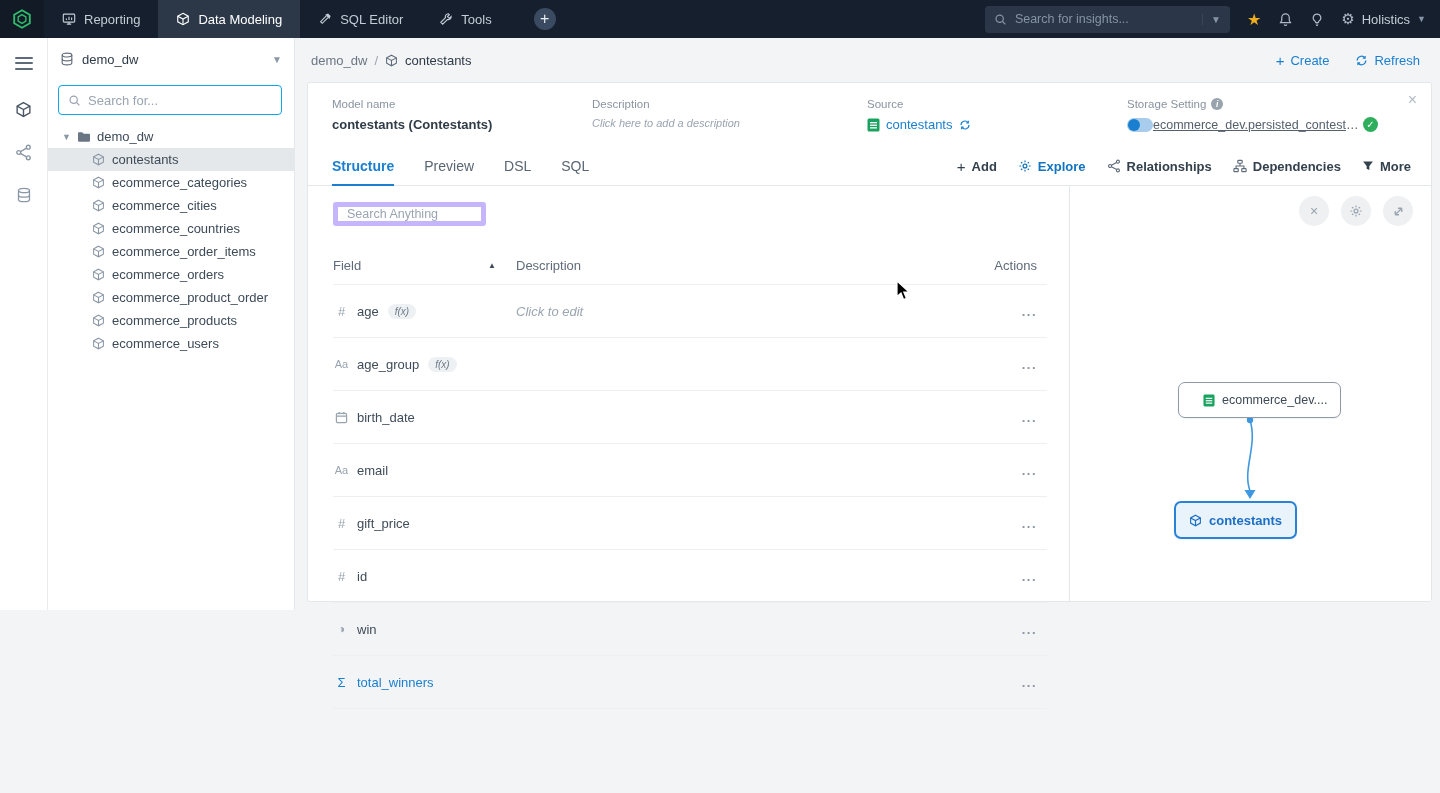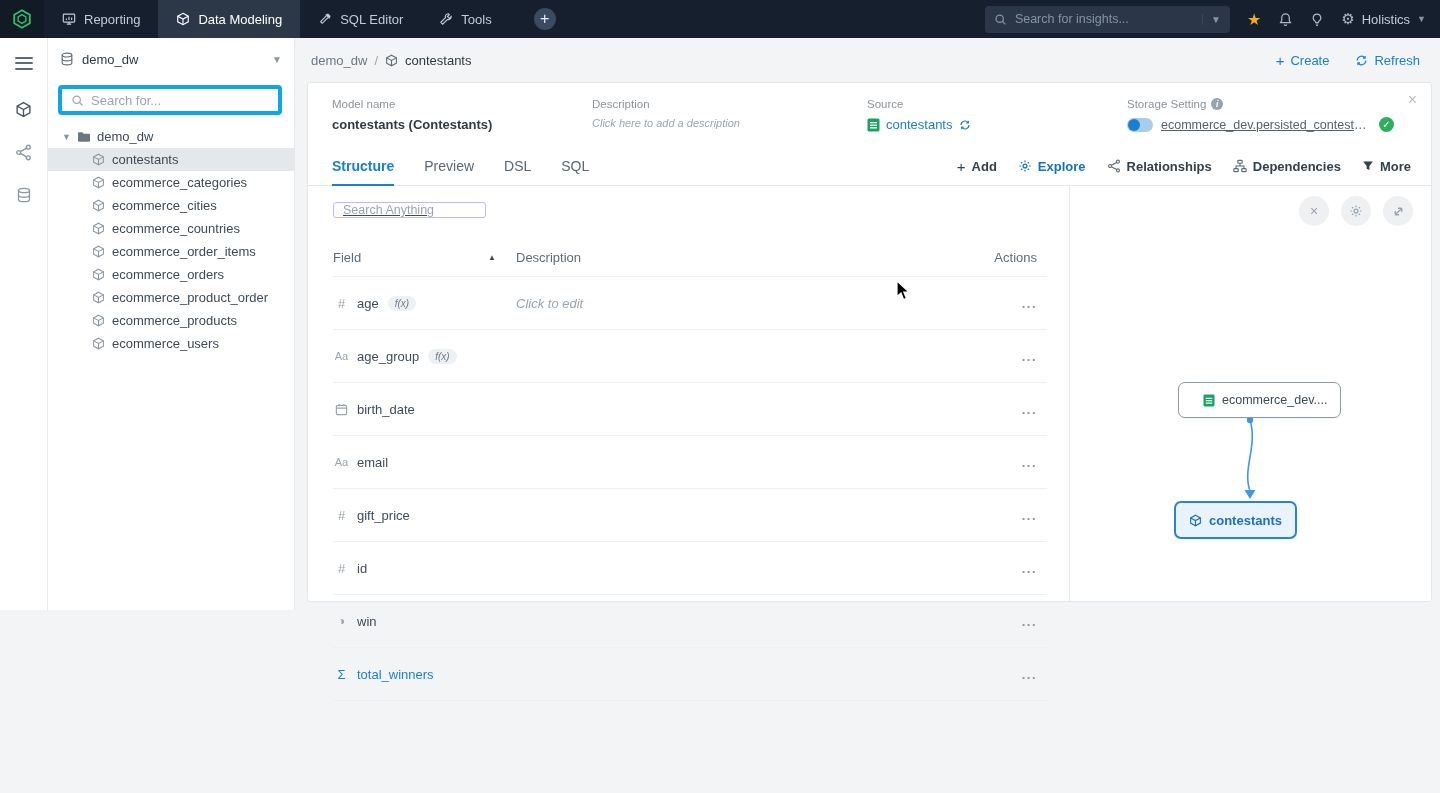--- a/index.html
+++ b/index.html
@@ -32,21 +32,21 @@
   .burger { margin-top:15px; width:18px; cursor:pointer; }
   .burger i { display:block; height:2px; background:#5f6b7a; border-radius:1px; margin:3.5px 0; }
   .rail-icon { margin-top:26px; cursor:pointer; display:flex; }
   .rail-icon.first { margin-top:28px; }
 
   
   .sidebar { width:247px; background:#ffffff; border-right:1px solid #e5e8eb; display:flex; flex-direction:column; }
   .ws-row { height:42px; display:flex; align-items:center; gap:8px; padding:0 12px; cursor:pointer; }
   .ws-label { font-size:13px; color:#2e3a46; flex:1; }
   .ws-caret { color:#8a97a5; font-size:10px; }
-  .side-search { margin:5px 12px 8px 10px; height:30px; border:4px solid #0ea5e9; border-radius:4px; display:flex; align-items:center; gap:7px; padding:0 9px; background:#fff; }
+  .side-search { margin:5px 12px 8px 10px; height:30px; border:1px solid #0ea5e9; border-radius:4px; display:flex; align-items:center; gap:7px; padding:0 9px; background:#fff; }
   .side-search input { flex:1; border:none; outline:none; font-size:13px; color:#3d4a57; font-family:"Liberation Sans",sans-serif; min-width:0; }
   .side-search input::placeholder { color:#9aa5b1; }
   .tree { flex:1; overflow:hidden; padding-top:2px; }
   .tree-root { height:23px; display:flex; align-items:center; gap:6px; padding-left:14px; cursor:pointer; color:#3d4a57; }
   .tree-chev { font-size:9px; color:#8a97a5; }
   .tree-item { height:23px; display:flex; align-items:center; gap:7px; padding-left:44px; cursor:pointer; color:#3d4a57; white-space:nowrap; }
   .tree-item.selected { background:#e5e8ea; }
   .tree-item svg { flex:0 0 auto; }
 
   
@@ -62,40 +62,40 @@
   .card { flex:1; margin:0 8px 8px 12px; background:#ffffff; border:1px solid #e4e7ea; border-radius:3px; display:flex; flex-direction:column; min-height:0; position:relative; }
 
   .card-head { display:flex; padding:15px 24px 14px; position:relative; }
   .hblock { display:flex; flex-direction:column; gap:7px; }
   .hb-model { width:260px; } .hb-desc { width:275px; } .hb-src { width:260px; } .hb-storage { flex:1; }
   .hlabel { font-size:11.5px; color:#8a94a0; display:flex; align-items:center; gap:5px; }
   .hvalue { font-size:13px; color:#2f3b47; font-weight:bold; }
   .desc-placeholder { font-size:11px; color:#9aa5b1; font-style:italic; cursor:pointer; }
   .src-row { display:flex; align-items:center; gap:6px; }
   .src-link { color:#1a7fd0; font-size:13px; cursor:pointer; }
-  .storage-row { display:flex; align-items:center; gap:8px; }
+  .storage-row { display:flex; align-items:center; }
   .toggle { width:26px; height:14px; border-radius:7px; background:#a8cdec; position:relative; cursor:pointer; flex:0 0 auto; }
   .toggle::after { content:""; position:absolute; left:1px; top:1px; width:12px; height:12px; border-radius:50%; background:#1a7fd0; }
   .storage-link { color:#55606c; font-size:12.5px; text-decoration:underline; white-space:nowrap; overflow:hidden; text-overflow:ellipsis; max-width:210px; cursor:pointer; }
   .check { width:15px; height:15px; border-radius:50%; background:#2fae5d; color:#fff; font-size:10px; display:flex; align-items:center; justify-content:center; flex:0 0 auto; }
   .info-dot { width:12px; height:12px; border-radius:50%; background:#98a3ae; color:#fff; font-size:8.5px; display:inline-flex; align-items:center; justify-content:center; font-style:italic; font-weight:bold; }
   .card-close { position:absolute; top:9px; right:14px; font-size:16px; color:#b3bcc5; cursor:pointer; line-height:1; }
 
   .tabsrow { height:40px; flex:0 0 40px; display:flex; align-items:center; gap:30px; padding:0 24px; border-bottom:1px solid #e4e7ea; position:relative; }
   .tab { font-size:14px; color:#5a6673; cursor:pointer; height:40px; display:flex; align-items:center; border-bottom:2.5px solid transparent; padding-top:2px; }
   .tab.active { color:#1a7fd0; font-weight:bold; border-bottom-color:#1a7fd0; }
   .toolbar { position:absolute; right:20px; top:0; height:40px; display:flex; align-items:center; gap:21px; }
   .tool { display:flex; align-items:center; gap:6px; font-size:13px; color:#33404d; font-weight:bold; cursor:pointer; }
   .tool .plus { font-size:15px; font-weight:normal; line-height:1; }
   .tool.explore { color:#1273bf; }
   .tool svg { flex:0 0 auto; }
 
   .content { flex:1; display:flex; min-height:0; }
   .fields-pane { width:762px; flex:0 0 762px; border-right:1px solid #e4e7ea; padding:16px 22px 0 25px; display:flex; flex-direction:column; }
-  .tbl-search { width:153px; height:29px; border:1px solid #c4b5fd; border-radius:3px; padding:0 9px; display:flex; align-items:center;text-decoration:underline; }
+  .tbl-search { width:153px; height:29px; border:5px solid #c4b5fd; border-radius:3px; padding:0 9px; display:flex; align-items:center; }
   .tbl-search input { width:100%; border:none; outline:none; font-size:12.5px; color:#3d4a57; font-family:"Liberation Sans",sans-serif; }
   .tbl-search input::placeholder { color:#9aa5b1; }
   .thead { display:flex; align-items:center; margin-top:32px; padding-bottom:11px; color:#5f6b7a; font-size:13px; border-bottom:1px solid #edf0f2; }
   .c-field { width:183px; flex:0 0 183px; display:flex; align-items:center; }
   .c-desc { flex:1; display:flex; align-items:center; }
   .c-act { width:58px; flex:0 0 58px; text-align:right; padding-right:10px; }
   .sort { margin-left:auto; margin-right:20px; font-size:8px; color:#3d4a57; }
   .trow { display:flex; align-items:center; height:53px; border-bottom:1px solid #edf0f2; }
   .fi { width:17px; flex:0 0 17px; display:inline-flex; justify-content:center; align-items:center; font-size:13px; color:#98a4b0; margin-right:7px; }
   .fi-aa { font-size:11px; }

